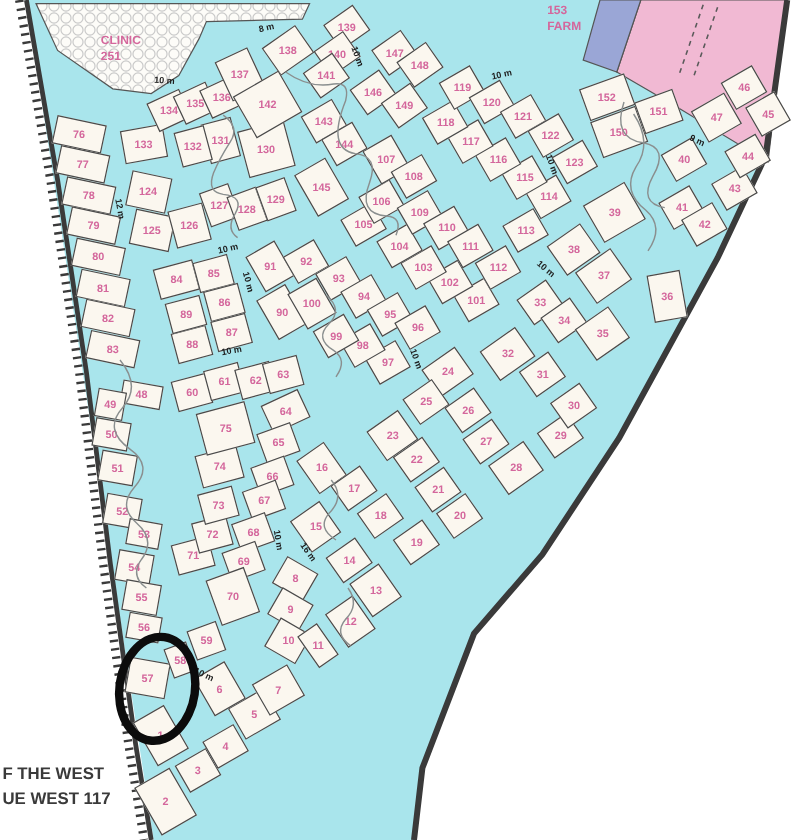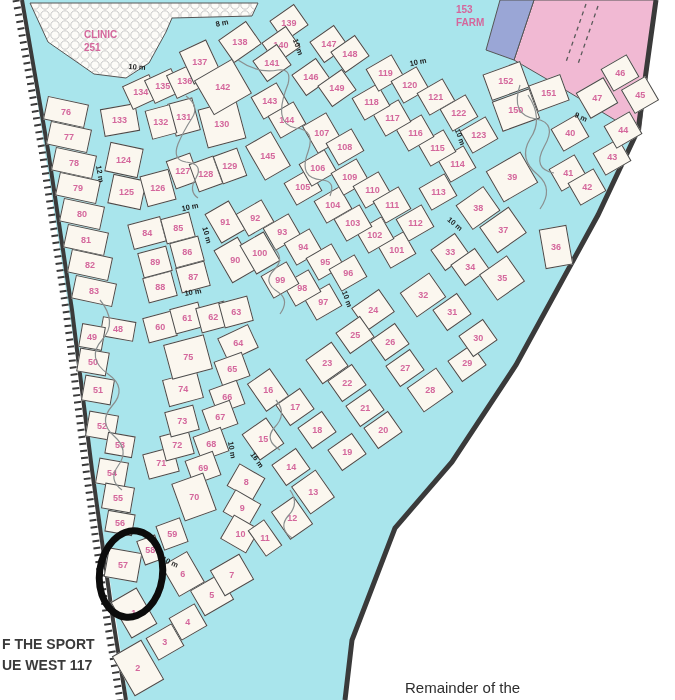--- a/index.html
+++ b/index.html
@@ -541,18 +541,17 @@
   <div class="pinklabel" style="left:84px;top:29px;width:46px;">
     <div>CLINIC</div>
     <div>251</div>
   </div>
 
   <div class="pinklabel" style="left:456px;top:4px;width:46px;">
     <div>153</div>
     <div>FARM</div>
   </div>
 
-  <div class="darklabel" style="left:2px;top:636px;">F THE SPORT</div>
+  <div class="darklabel" style="left:2px;top:636px;">F THE WEST</div>
   <div class="darklabel" style="left:2px;top:657px;">UE WEST 117</div>
-  <div class="darklabel" id="remainder-text" style="left:405px;top:679px;">Remainder of the</div>
 
   <div id="annotation-ellipse" style="left:96px;top:527px;width:56px;height:80px;transform:rotate(8deg);"></div>
 </div>
 
 </body></html>

